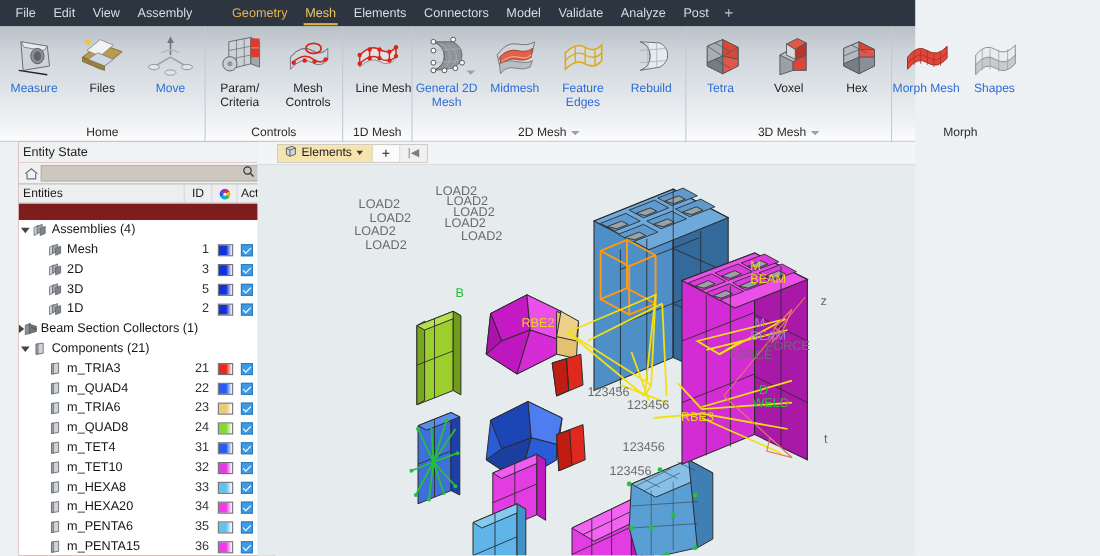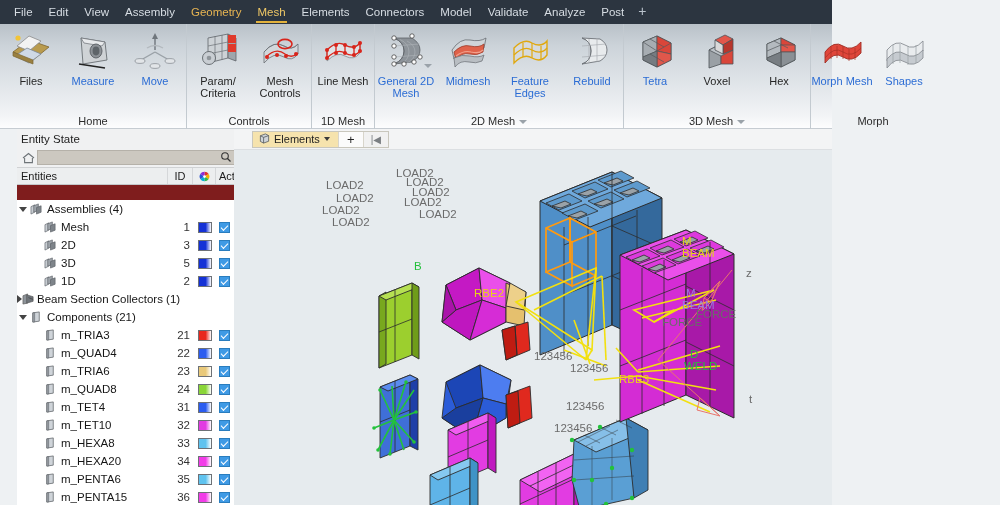--- a/index.html
+++ b/index.html
@@ -14,21 +14,21 @@
 
   
   .menubar{
     height:24px;background:#2c3540;display:flex;align-items:center;
     padding:0 6px;box-sizing:border-box;
   }
   .menubar .mi{
     color:#d7dde3;font-size:11.5px;padding:4px 8px 5px 8px;position:relative;
     white-space:nowrap;
   }
-  .menubar .mi.accent{color:#e8b552;}
+  .menubar .mi.accent{color:#e8b552;margin-left:20px;}
   .menubar .mi.active{color:#f0c866;}
   .menubar .mi.active:after{
     content:"";position:absolute;left:7px;right:7px;bottom:0px;height:2px;background:#e3b23c;
   }
   .menubar .plus{color:#b9c2cb;font-size:14px;padding:2px 6px 4px 6px;}
 
   
   .ribbon{
     height:105px;
     background:linear-gradient(180deg,#b9c1c8 0%,#cdd4da 22%,#e3e7eb 62%,#f2f4f6 88%,#fdfdfe 100%);
@@ -153,40 +153,40 @@
       <span class="mi">Post</span>
       <span class="plus">+</span>
     </div>
 
   <div class="ribbon" id="ribbon">
       <div class="rgroup">
         <div class="ritems">
           <div class="ritem">
             <div class="ico">
               <svg width="44" height="42" viewBox="0 0 44 42">
+                <polygon points="10,8 34,12 36,30 12,34" fill="#cfd3d6" stroke="#6a6f74" stroke-width="0.9"></polygon>
+                <polygon points="10,8 34,12 31,16 13,13" fill="#e8eaec" stroke="#6a6f74" stroke-width="0.7"></polygon>
+                <ellipse cx="25" cy="21" rx="6" ry="7" fill="#8d9297" stroke="#5a5f64" stroke-width="0.9"></ellipse>
+                <ellipse cx="25" cy="21" rx="3.4" ry="4.4" fill="#5e6469"></ellipse>
+                <path d="M8 34 L34 38" stroke="#222" stroke-width="1.3"></path>
+              </svg>
+            </div>
+            <div class="lbl link" style="white-space: pre-line;">Measure</div>
+          </div>
+          <div class="ritem">
+            <div class="ico">
+              <svg width="44" height="42" viewBox="0 0 44 42">
                 <polygon points="4,22 20,10 40,17 24,30" fill="#b99b4e" stroke="#7d6631" stroke-width="0.8"></polygon>
                 <polygon points="8,16 20,6 32,11 20,21" fill="#f2f2f2" stroke="#8a8a8a" stroke-width="0.8"></polygon>
                 <polygon points="6,26 18,18 32,24 20,33" fill="#cfd9e6" stroke="#7c8896" stroke-width="0.8"></polygon>
                 <polygon points="4,22 24,30 24,34 4,26" fill="#9a8040" stroke="#7d6631" stroke-width="0.7"></polygon>
                 <circle cx="9" cy="8" r="2.6" fill="#f2c437"></circle>
               </svg>
             </div>
             <div class="lbl" style="white-space: pre-line;">Files</div>
-          </div>
-          <div class="ritem">
-            <div class="ico">
-              <svg width="44" height="42" viewBox="0 0 44 42">
-                <polygon points="10,8 34,12 36,30 12,34" fill="#cfd3d6" stroke="#6a6f74" stroke-width="0.9"></polygon>
-                <polygon points="10,8 34,12 31,16 13,13" fill="#e8eaec" stroke="#6a6f74" stroke-width="0.7"></polygon>
-                <ellipse cx="25" cy="21" rx="6" ry="7" fill="#8d9297" stroke="#5a5f64" stroke-width="0.9"></ellipse>
-                <ellipse cx="25" cy="21" rx="3.4" ry="4.4" fill="#5e6469"></ellipse>
-                <path d="M8 34 L34 38" stroke="#222" stroke-width="1.3"></path>
-              </svg>
-            </div>
-            <div class="lbl link" style="white-space: pre-line;">Measure</div>
           </div>
           <div class="ritem">
             <div class="ico">
               <svg width="44" height="42" viewBox="0 0 44 42">
                 <path d="M22 6 L22 20" stroke="#6f767c" stroke-width="1.4"></path>
                 <polygon points="22,3 19,9 25,9" fill="#6f767c"></polygon>
                 <path d="M22 22 L8 30" stroke="#9aa1a7" stroke-width="1.4"></path>
                 <path d="M22 22 L36 30" stroke="#9aa1a7" stroke-width="1.4"></path>
                 <ellipse cx="7" cy="31" rx="5" ry="2.4" fill="#e2e5e8" stroke="#8b9197" stroke-width="0.8"></ellipse>
                 <ellipse cx="37" cy="31" rx="5" ry="2.4" fill="#e2e5e8" stroke="#8b9197" stroke-width="0.8"></ellipse>
@@ -253,21 +253,21 @@
                   <circle cx="33" cy="17" r="2"></circle>
                   <circle cx="39" cy="13" r="2"></circle>
                   <circle cx="6" cy="28" r="2"></circle>
                   <circle cx="15" cy="23" r="2"></circle>
                   <circle cx="24" cy="23" r="2"></circle>
                   <circle cx="33" cy="25" r="2"></circle>
                   <circle cx="39" cy="21" r="2"></circle>
                 </g>
               </svg>
             </div>
-            <div class="lbl" style="white-space: pre-line;">Line Mesh</div>
+            <div class="lbl" style="white-space: pre-line; text-align: right;">Line Mesh</div>
           </div>
         </div>
         <div class="gname"><span>1D Mesh</span></div>
       </div>
       <div class="rgroup">
         <div class="ritems">
           <div class="ritem">
             <div class="ico">
               <svg width="44" height="42" viewBox="0 0 44 42">
                 <path d="M10 8 q10 4 10 13 q0 9 -10 13 l18 -2 q8 -5 8 -12 q0 -7 -8 -12 Z" fill="#8d9399" stroke="#5d6267" stroke-width="0.8"></path>

